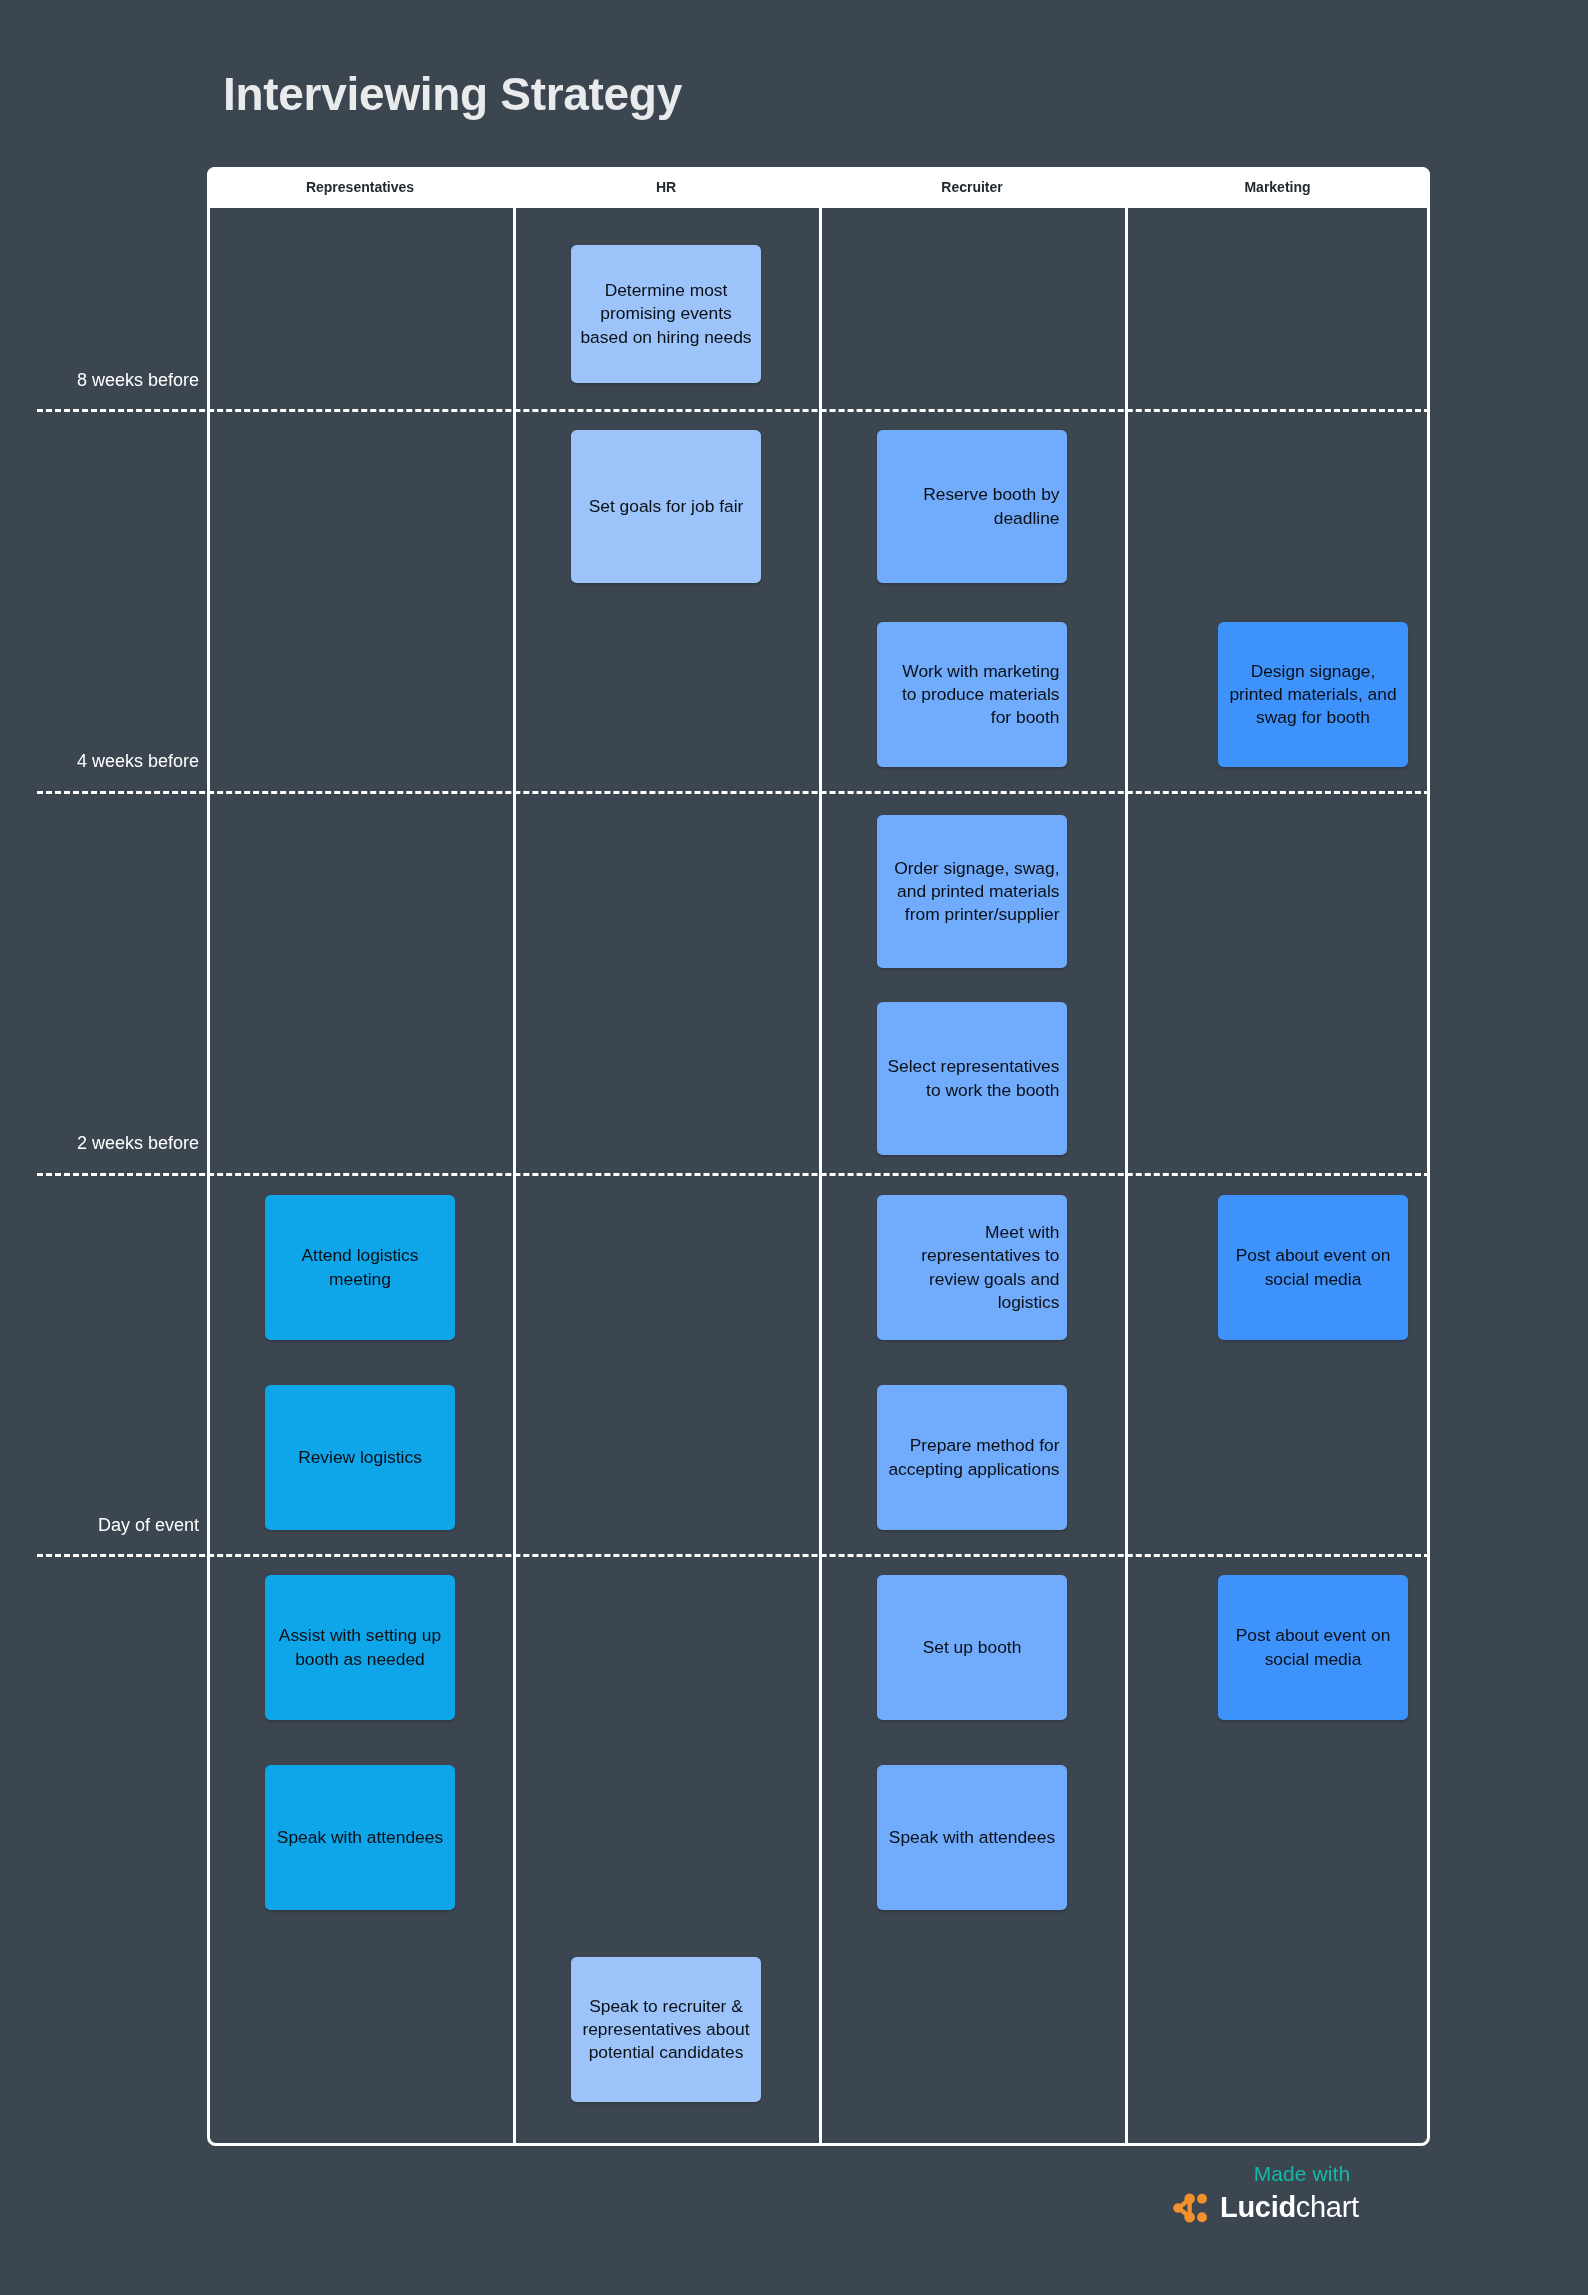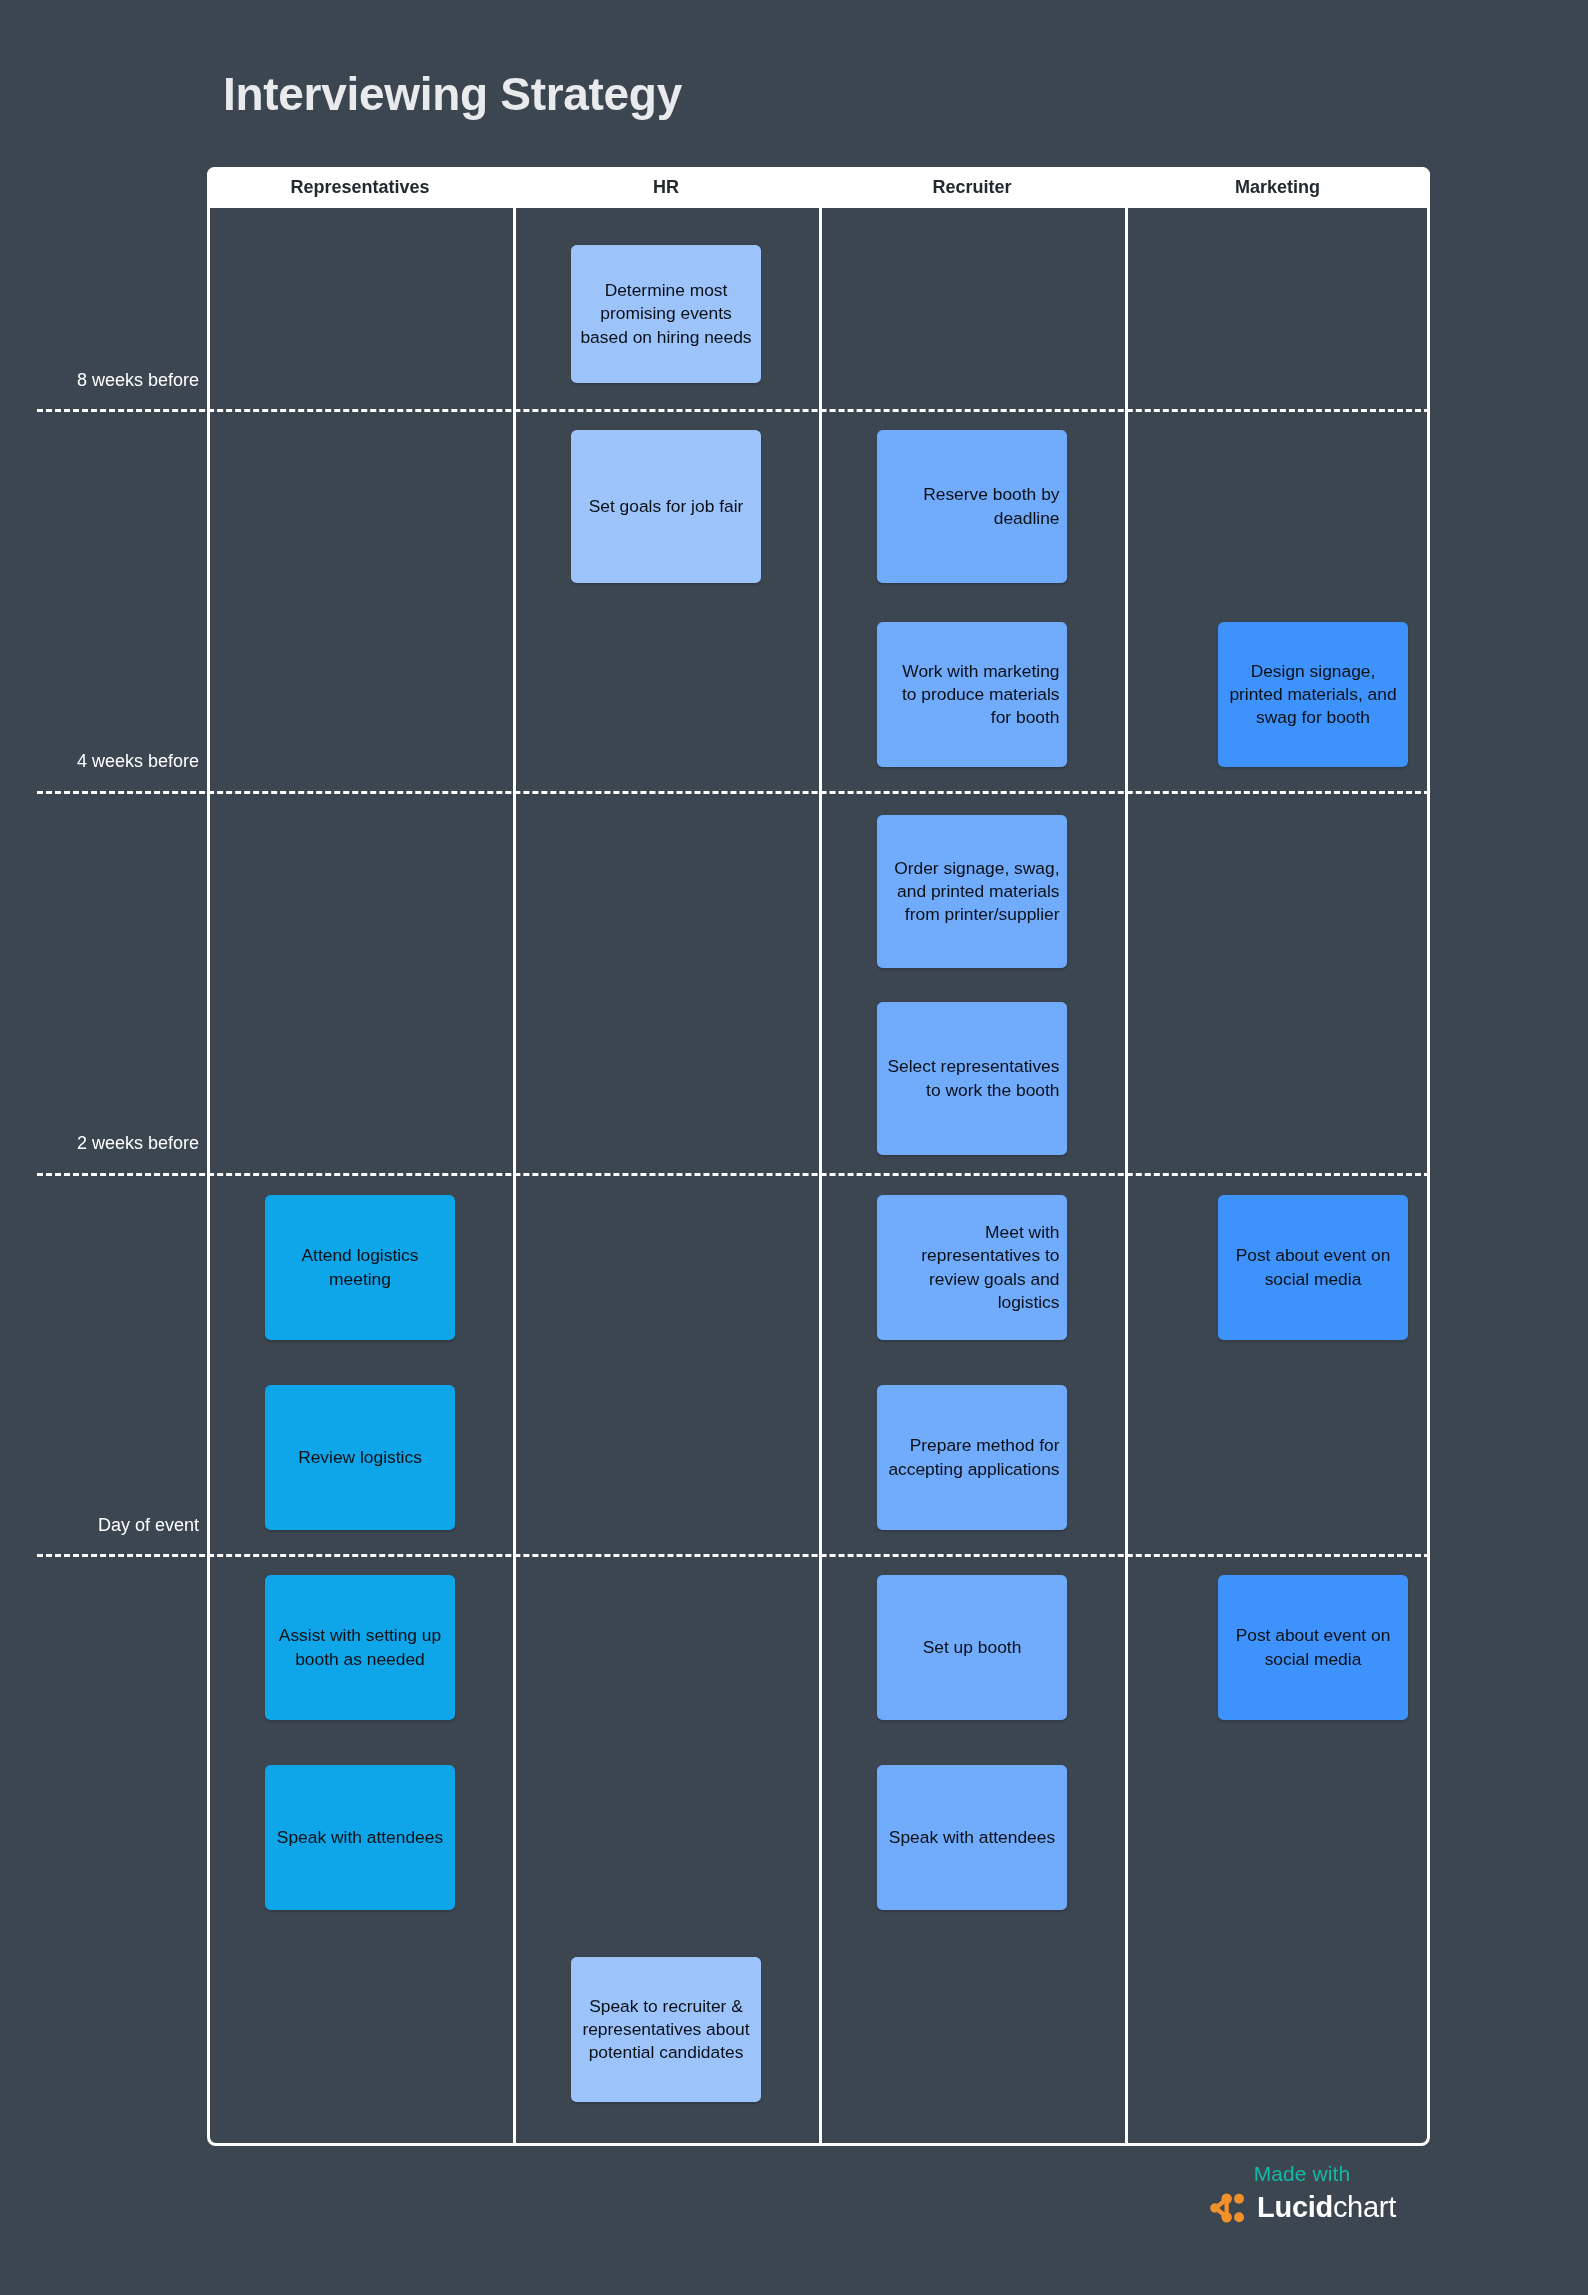--- a/index.html
+++ b/index.html
@@ -50,21 +50,21 @@
     background: #ffffff;
     border-radius: 7.5px 7.5px 0 0;
     box-sizing: border-box;
   }
   .col-header {
     position: absolute;
     top: 167px;
     height: 41px;
     line-height: 41px;
     text-align: center;
-    font-size: 18px;
+    font-size: 14px;
     font-weight: bold;
     color: #23292f;
     z-index: 4;
   }
   
   .col-divider {
     position: absolute;
     top: 208px;
     width: 3.1px;
     height: 1938px;
@@ -123,21 +123,20 @@
   }
   #brand-made-with {
     font-size: 21px;
     color: #14b8a6;
     letter-spacing: 0.1px;
     margin-bottom: 5px;
   }
   #brand-row {
     display: flex;
     align-items: center;
-    justify-content: center;
     gap: 13px;
   }
   #brand-wordmark {
     font-size: 29px;
     color: #ffffff;
     white-space: nowrap;
     letter-spacing: -0.3px;
   }
   #brand-wordmark .bold { font-weight: bold; }
 </style>

